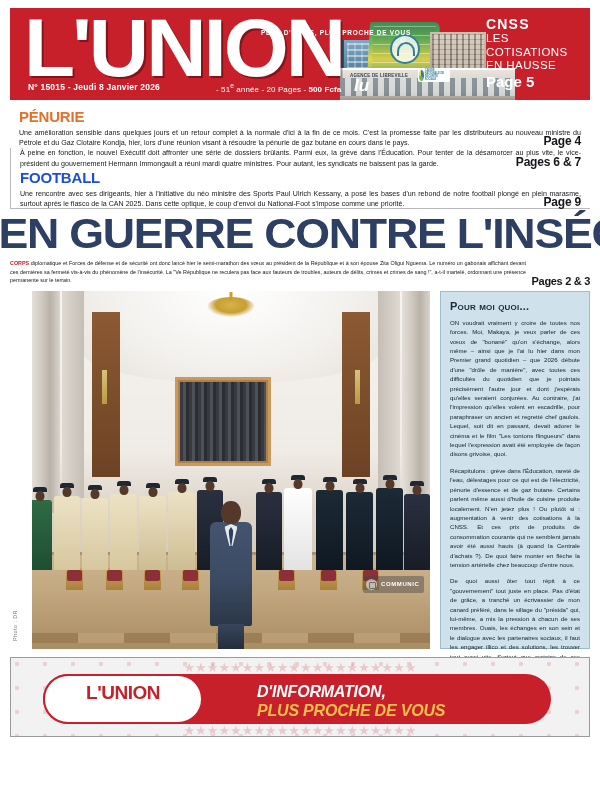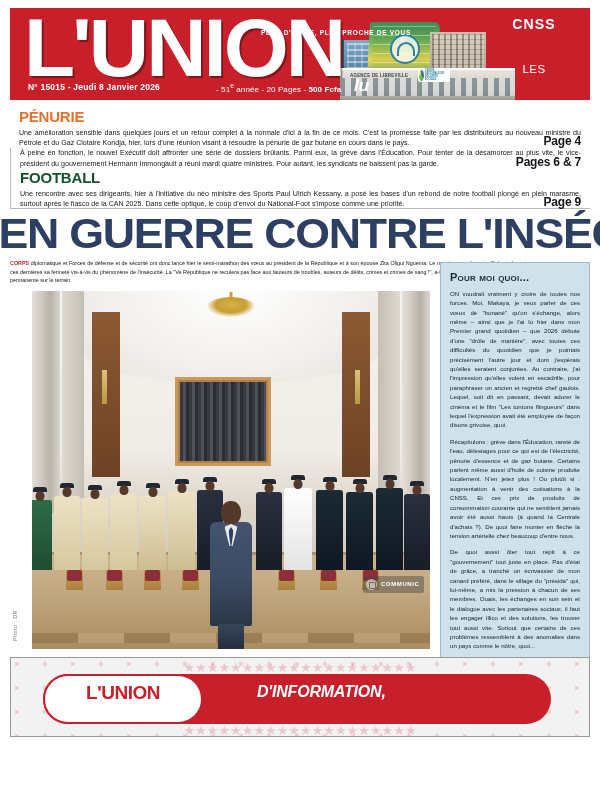--- a/index.html
+++ b/index.html
@@ -194,35 +194,34 @@
   }
   .mast-seal .s-txt {
     font-size: 2.6px; line-height: 3px; color: #2f7f9b; font-weight: bold;
   }
 
   .cnss-box {
     position: absolute;
     right: 8px;
     top: 8px;
     width: 96px;
-    text-align: center;
+    text-align: left;
     color: #ffffff;
     z-index: 4;
   }
   .cnss-title {
     font-size: 14px;
     font-weight: bold;
     letter-spacing: 1.2px;
     line-height: 16px;
   }
   .cnss-line {
     font-size: 11.5px;
     line-height: 13.5px;
     letter-spacing: .4px;
-    margin-top: 31px;
   }
   .cnss-page {
     font-size: 15px;
     font-weight: bold;
     line-height: 16px;
     margin-top: 1px;
   }
 
   
   .teasers {
@@ -239,21 +238,21 @@
   }
   .teaser + .teaser { border-left: 1px solid #b9b9b9; }
   .teaser-kicker {
     font-size: 15px;
     font-weight: bold;
     letter-spacing: -0.2px;
     margin-bottom: 3px;
   }
   .k-penurie { color: #e0722b; }
   .k-education { color: #9c4f93; }
-  .k-football { color: #14532d; }
+  .k-football { color: #1d4ed8; }
   .teaser-body {
     font-size: 7.1px;
     line-height: 10.2px;
     color: #15161a;
     text-align: justify;
   }
   .teaser-page {
     position: absolute;
     right: 9px;
     bottom: 0px;
@@ -303,21 +302,20 @@
     font-weight: bold;
     color: #15161a;
     letter-spacing: -0.3px;
   }
 
   
   .body-row {
     display: flex;
     margin-top: 6px;
     height: 358px;
-    align-items: center;
   }
   .photo-col {
     position: relative;
     width: 398px;
     margin-left: 22px;
   }
   .photo-credit {
     position: absolute;
     left: -20px;
     bottom: 8px;
@@ -818,16 +816,17 @@
 
     <div class="banner-pill"></div>
 
     <div class="pill-left">
       <div class="pill-brand">L'UNION</div>
     </div>
 
 
     <div class="banner-text">
       <div class="bt1">D'INFORMATION,</div>
+      <div class="bt2">PLUS PROCHE DE VOUS</div>
     </div>
   </div>
 
 </div>
 
 </body></html>

